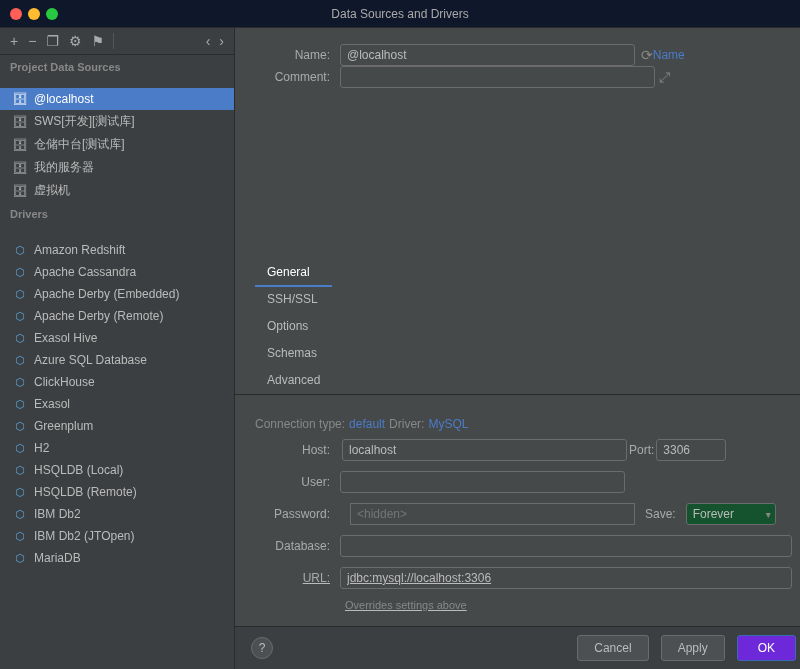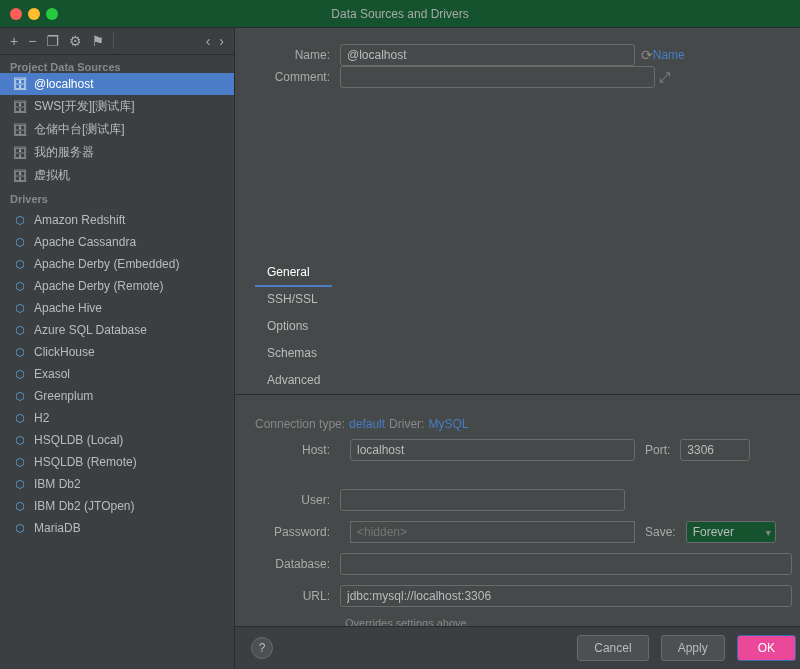--- a/index.html
+++ b/index.html
@@ -8,21 +8,21 @@
       font-size: 13px;
       background: #3c3f41;
       color: #bbbbbb;
       width: 800px;
       height: 669px;
       overflow: hidden;
     }
 
     
     .titlebar {
-      background: #14532d;
+      background: #0f172a;
       height: 28px;
       display: flex;
       align-items: center;
       justify-content: center;
       position: relative;
       border-bottom: 1px solid #2b2b2b;
     }
     .titlebar-buttons {
       position: absolute;
       left: 10px;
@@ -86,21 +86,21 @@
     .nav-arrows {
       display: flex;
       gap: 1px;
       margin-left: auto;
     }
 
     .section-header {
       font-size: 11px;
       font-weight: 600;
       color: #888;
-      padding: 6px 10px 0;
+      padding: 6px 10px 15px;
       text-transform: none;
     }
 
     .tree-item {
       display: flex;
       align-items: center;
       padding: 3px 10px 3px 12px;
       cursor: pointer;
       font-size: 12px;
       color: #bbbbbb;
@@ -240,22 +240,22 @@
     }
     .connection-info a {
       color: #4a7cc7;
       text-decoration: none;
       cursor: pointer;
     }
 
     .host-port-row {
       display: flex;
       align-items: center;
-      gap: 10px;
-      margin-bottom: 28px;
+      gap: 2px;
+      margin-bottom: 10px;
     }
     .host-input {
       width: 285px;
       background: #45494a;
       border: 1px solid #6b6b6b;
       border-radius: 3px;
       color: #bbbbbb;
       padding: 3px 6px;
       font-size: 12px;
       outline: none;
@@ -324,21 +324,21 @@
       width: 452px;
       background: #45494a;
       border: 1px solid #6b6b6b;
       border-radius: 3px;
       color: #bbbbbb;
       padding: 3px 6px;
       font-size: 12px;
       outline: none;
     }
 
-    .url-section { margin-bottom: 20px; }
+    .url-section { margin-bottom: 20px; text-decoration: underline; }
     .url-input {
       width: 452px;
       background: #45494a;
       border: 1px solid #6b6b6b;
       border-radius: 3px;
       color: #bbbbbb;
       padding: 3px 6px;
       font-size: 12px;
       outline: none;
     }
@@ -398,21 +398,21 @@
     .btn-apply {
       background: #4c5052;
       border: 1px solid #6b6b6b;
       border-radius: 3px;
       color: #bbbbbb;
       padding: 5px 16px;
       font-size: 12px;
       cursor: pointer;
     }
     .btn-ok {
-      background: #ec4899;
+      background: #6d28d9;
       border: 1px solid #3a6ab0;
       border-radius: 3px;
       color: #ffffff;
       padding: 5px 20px;
       font-size: 12px;
       cursor: pointer;
     }
     .db-icon-cyl {
       font-size: 10px;
     }
@@ -485,21 +485,21 @@
           <div class="tree-item">
       <span class="icon db-icon-cyl" style="color:#5a9fd4;">⬡</span>
       <span>Apache Derby (Embedded)</span>
     </div>
           <div class="tree-item">
       <span class="icon db-icon-cyl" style="color:#5a9fd4;">⬡</span>
       <span>Apache Derby (Remote)</span>
     </div>
           <div class="tree-item">
       <span class="icon db-icon-cyl" style="color:#5a9fd4;">⬡</span>
-      <span>Apache Hive</span>
+      <span>Exasol Hive</span>
     </div>
           <div class="tree-item">
       <span class="icon db-icon-cyl" style="color:#5a9fd4;">⬡</span>
       <span>Azure SQL Database</span>
     </div>
           <div class="tree-item">
       <span class="icon db-icon-cyl" style="color:#5a9fd4;">⬡</span>
       <span>ClickHouse</span>
     </div>
           <div class="tree-item">

